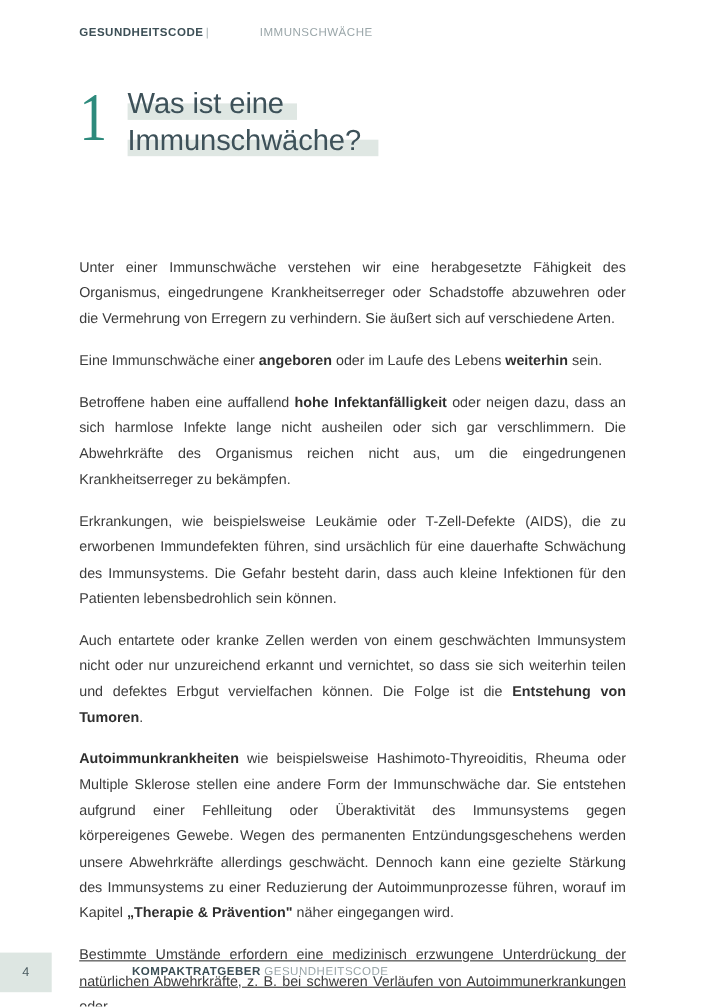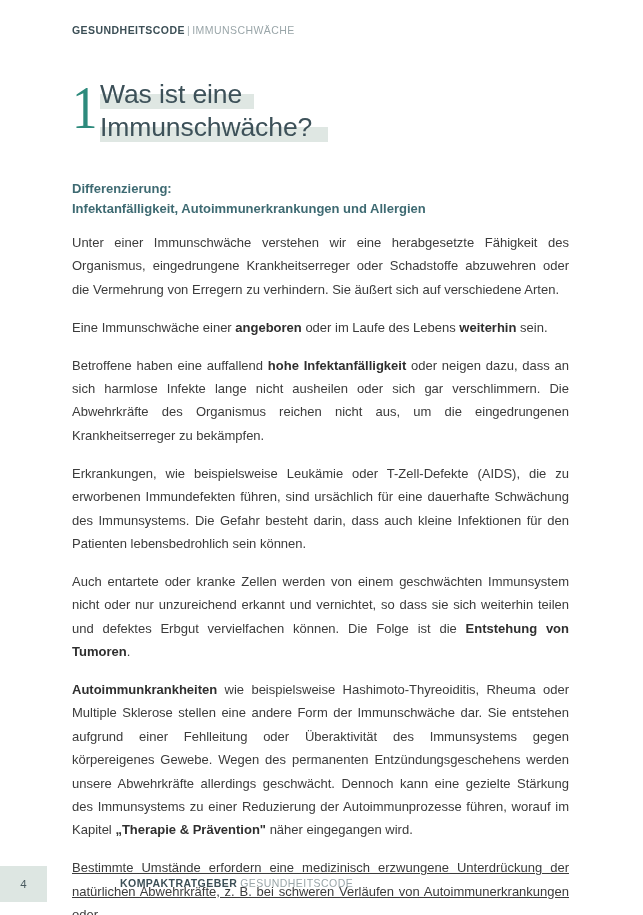--- a/index.html
+++ b/index.html
@@ -36,20 +36,21 @@
     color: #3c4f56;
   }
   .rh-sep {
     color: #a9b4b6;
     font-weight: 400;
     padding: 0 2px;
   }
   .rh-chapter {
     color: #9aa6a9;
     font-weight: 400;
+    margin-left: 44px;
   }
 
   
   .title-block {
     position: absolute;
     left: 72px;
     top: 78px;
     width: 500px;
     height: 86px;
   }
@@ -60,21 +61,21 @@
     font-size: 62px;
     line-height: 62px;
     color: #2d8a7c;
     font-weight: 400;
     font-family: "Liberation Serif", serif;
     transform: scaleX(0.82);
     transform-origin: left top;
   }
   .title-lines {
     position: absolute;
-    left: 28px;
+    left: 44px;
     top: 0px;
     width: 420px;
   }
   .title-line {
     position: relative;
     font-size: 26.5px;
     line-height: 33px;
     color: #3d5159;
     font-weight: 400;
     letter-spacing: -0.1px;
@@ -191,24 +192,20 @@
         <span class="hl"></span>
         <span class="txt">Was ist eine</span>
       </span>
       <span class="title-line title-line-2">
         <span class="hl"></span>
         <span class="txt">Immunschwäche?</span>
       </span>
     </div>
   </div>
 
-  <div class="subheading">
-    <span class="sh-line">Differenzierung:</span>
-    <span class="sh-line">Infektanfälligkeit, Autoimmunerkrankungen und Allergien</span>
-  </div>
 
   <div class="body-copy">
 
     <p><span>Unter einer Immunschwäche verstehen wir eine herabgesetzte Fähigkeit des Organismus, eingedrungene Krankheitserreger oder Schadstoffe abzuwehren oder die Vermehrung von Erregern zu verhindern. Sie äußert sich auf verschiedene Arten.</span></p>
 
     <p><span>Eine Immunschwäche einer </span><b>angeboren</b><span> oder im Laufe des Lebens </span><b>weiterhin</b><span> sein.</span></p>
 
     <p><span>Betroffene haben eine auffallend </span><b>hohe Infektanfälligkeit</b><span> oder neigen dazu, dass an sich harmlose Infekte lange nicht ausheilen oder sich gar verschlimmern. Die Abwehrkräfte des Organismus reichen nicht aus, um die eingedrungenen Krankheitserreger zu bekämpfen.</span></p>
 
     <p><span>Erkrankungen, wie beispielsweise Leukämie oder T-Zell-Defekte (AIDS), die zu erworbenen Immundefekten führen, sind ursächlich für eine dauerhafte Schwächung des Immunsystems. Die Gefahr besteht darin, dass auch kleine Infektionen für den Patienten lebensbedrohlich sein können.</span></p>

